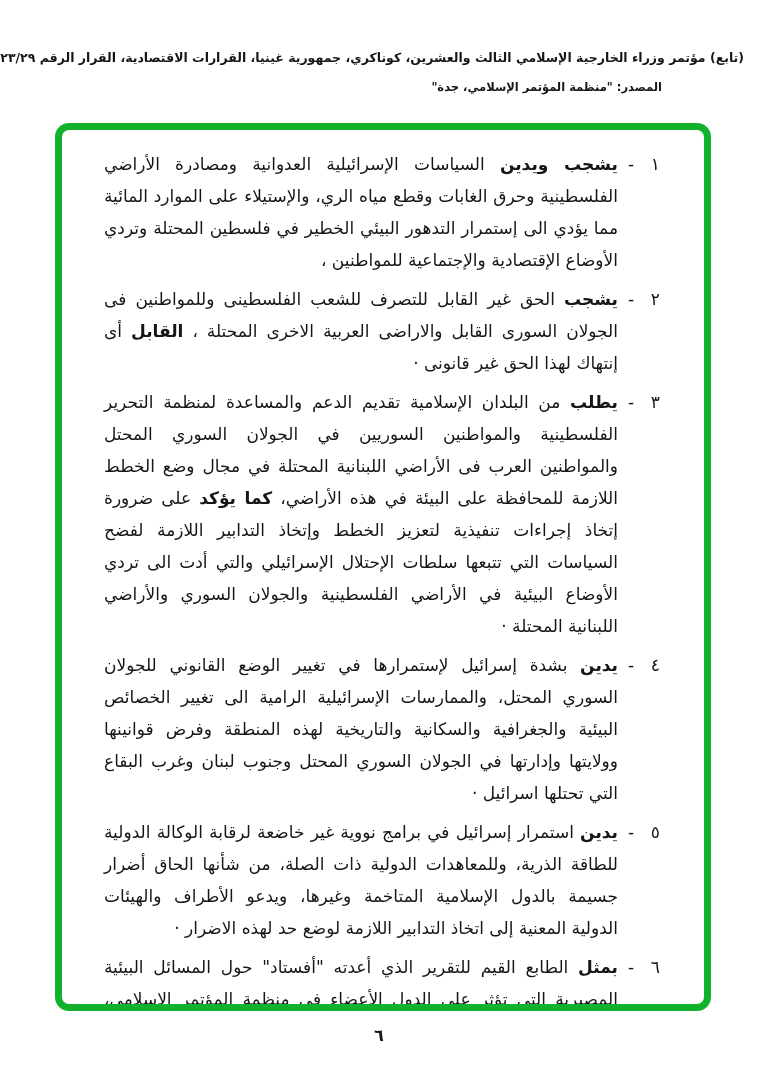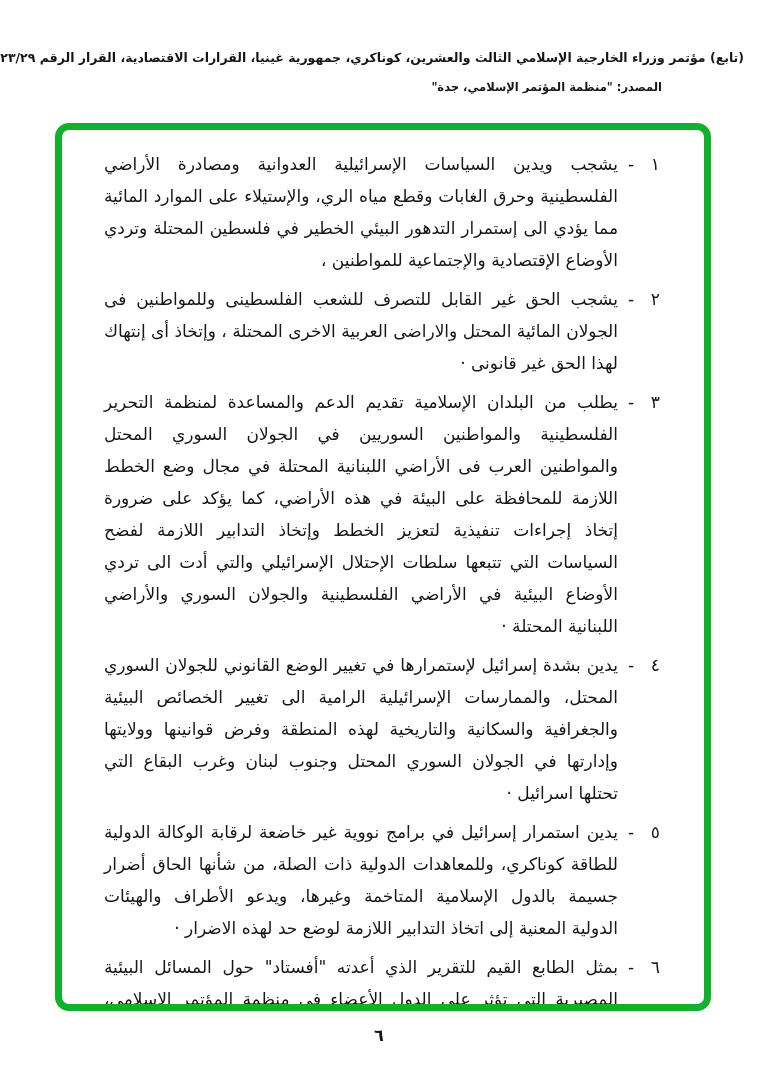--- a/index.html
+++ b/index.html
@@ -76,21 +76,21 @@
   .marker .num { font-weight: normal; }
   .marker .dash { font-weight: normal; }
   .item-text {
     flex: 1;
     font-size: 17px;
     line-height: 32px;
     text-align: justify;
     direction: rtl;
   }
   .item-text b {
-    font-weight: normal;
+    font-weight: bold;
     letter-spacing: 0.5px;
   }
   .page-number {
     position: absolute;
     left: 0;
     right: 0;
     top: 1026px;
     text-align: center;
     font-size: 16px;
     font-weight: bold;
@@ -113,42 +113,42 @@
             <span class="num">١</span>
             <span class="dash">-</span>
           </div>
           <div class="item-text"><b>يشجب ويدين</b><span> السياسات الإسرائيلية العدوانية ومصادرة الأراضي الفلسطينية وحرق الغابات وقطع مياه الري، والإستيلاء على الموارد المائية مما يؤدي الى إستمرار التدهور البيئي الخطير في فلسطين المحتلة وتردي الأوضاع الإقتصادية والإجتماعية للمواطنين ،</span></div>
         </div>
         <div class="item">
           <div class="marker">
             <span class="num">٢</span>
             <span class="dash">-</span>
           </div>
-          <div class="item-text"><b>يشجب</b><span> الحق غير القابل للتصرف للشعب الفلسطينى وللمواطنين فى الجولان المائية المحتل والاراضى العربية الاخرى المحتلة ، </span><b>وإتخاذ</b><span> أى إنتهاك لهذا الحق غير قانونى ·</span></div>
+          <div class="item-text"><b>يشجب</b><span> الحق غير القابل للتصرف للشعب الفلسطينى وللمواطنين فى الجولان السورى القابل والاراضى العربية الاخرى المحتلة ، </span><b>القابل</b><span> أى إنتهاك لهذا الحق غير قانونى ·</span></div>
         </div>
         <div class="item">
           <div class="marker">
             <span class="num">٣</span>
             <span class="dash">-</span>
           </div>
           <div class="item-text"><b>يطلب</b><span> من البلدان الإسلامية تقديم الدعم والمساعدة لمنظمة التحرير الفلسطينية والمواطنين السوريين في الجولان السوري المحتل والمواطنين العرب فى الأراضي اللبنانية المحتلة في مجال وضع الخطط اللازمة للمحافظة على البيئة في هذه الأراضي، </span><b>كما يؤكد</b><span> على ضرورة إتخاذ إجراءات تنفيذية لتعزيز الخطط وإتخاذ التدابير اللازمة لفضح السياسات التي تتبعها سلطات الإحتلال الإسرائيلي والتي أدت الى تردي الأوضاع البيئية في الأراضي الفلسطينية والجولان السوري والأراضي اللبنانية المحتلة ·</span></div>
         </div>
         <div class="item">
           <div class="marker">
             <span class="num">٤</span>
             <span class="dash">-</span>
           </div>
           <div class="item-text"><b>يدين</b><span> بشدة إسرائيل لإستمرارها في تغيير الوضع القانوني للجولان السوري المحتل،  والممارسات الإسرائيلية الرامية الى تغيير الخصائص البيئية والجغرافية والسكانية والتاريخية لهذه المنطقة وفرض قوانينها وولايتها وإدارتها في الجولان السوري المحتل وجنوب لبنان وغرب البقاع التي تحتلها اسرائيل ·</span></div>
         </div>
         <div class="item">
           <div class="marker">
             <span class="num">٥</span>
             <span class="dash">-</span>
           </div>
-          <div class="item-text"><b>يدين</b><span> استمرار إسرائيل في برامج نووية غير خاضعة لرقابة الوكالة الدولية للطاقة كوناكري، وللمعاهدات الدولية ذات الصلة، من شأنها الحاق أضرار جسيمة بالدول الإسلامية المتاخمة وغيرها، ويدعو الأطراف والهيئات الدولية المعنية إلى اتخاذ التدابير اللازمة لوضع حد لهذه الاضرار ·</span></div>
+          <div class="item-text"><b>يدين</b><span> استمرار إسرائيل في برامج نووية غير خاضعة لرقابة الوكالة الدولية للطاقة الذرية، وللمعاهدات الدولية ذات الصلة، من شأنها الحاق أضرار جسيمة بالدول الإسلامية المتاخمة وغيرها، ويدعو الأطراف والهيئات الدولية المعنية إلى اتخاذ التدابير اللازمة لوضع حد لهذه الاضرار ·</span></div>
         </div>
         <div class="item">
           <div class="marker">
             <span class="num">٦</span>
             <span class="dash">-</span>
           </div>
           <div class="item-text"><b>بمثل</b><span> الطابع القيم للتقرير الذي أعدته "أفستاد" حول المسائل البيئية المصيرية التي تؤثر على الدول الأعضاء في منظمة المؤتمر الإسلامي، ويؤكد بقوة الحاجة لإجراء المزيد من الدراسات العميقة المماثلة المتعلقة بمثل هذه القضايا لكي يتسنى للدول الأعضاء مواكبة التطورات والآثار المستقبلية ·</span></div>
         </div>
       </div>
   </div>

